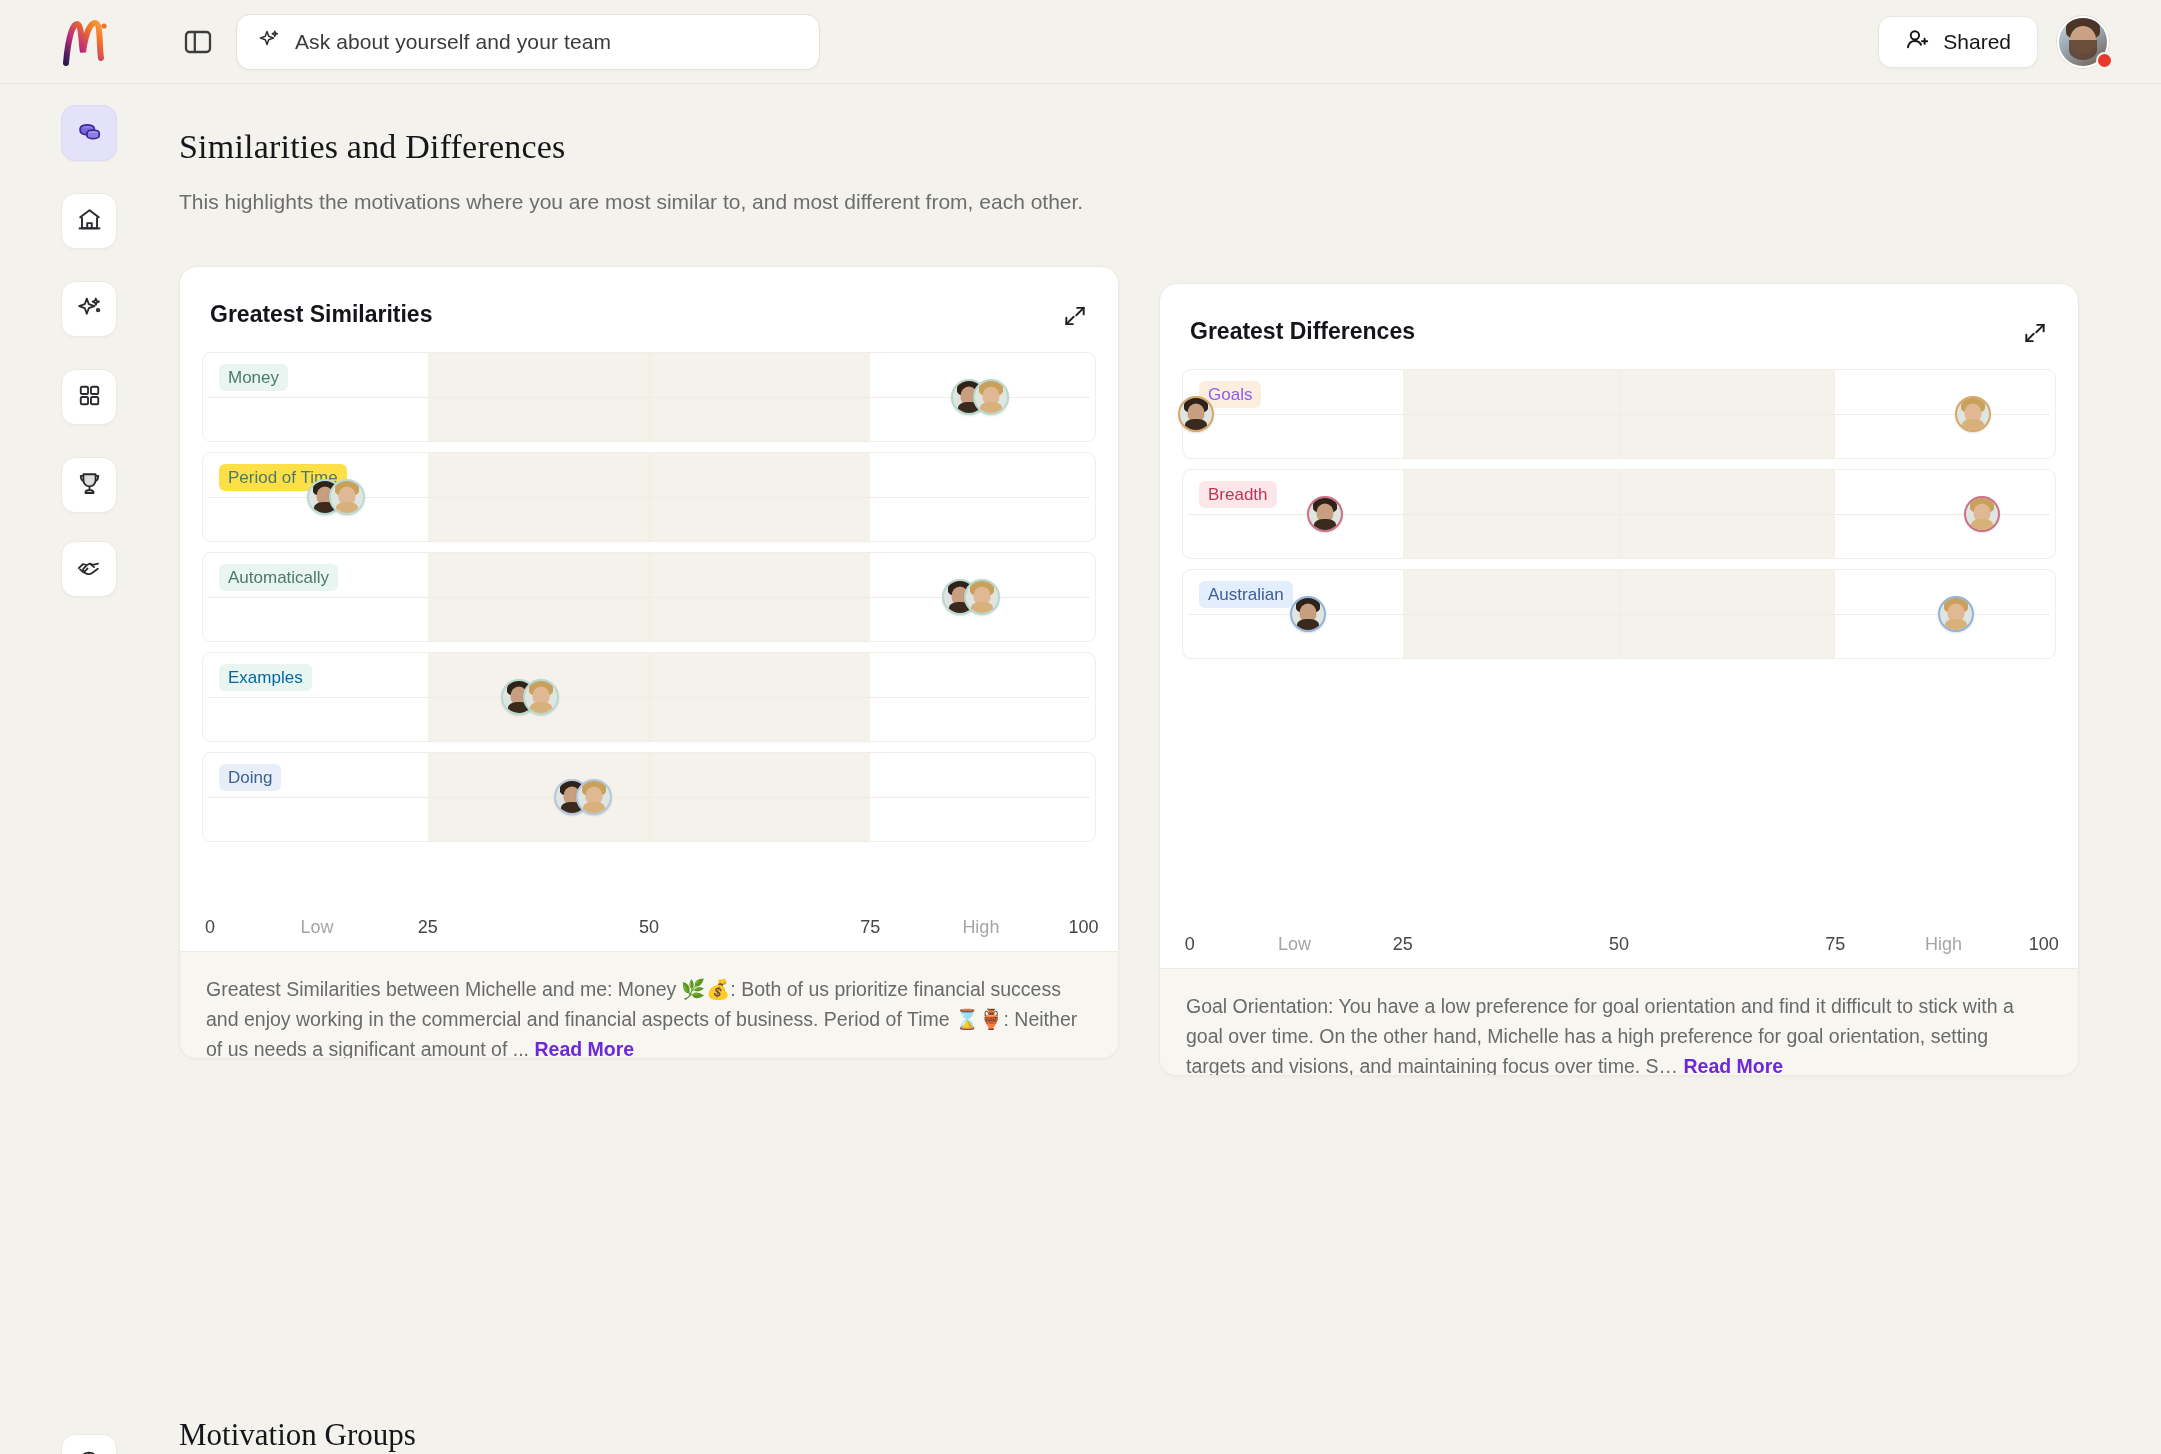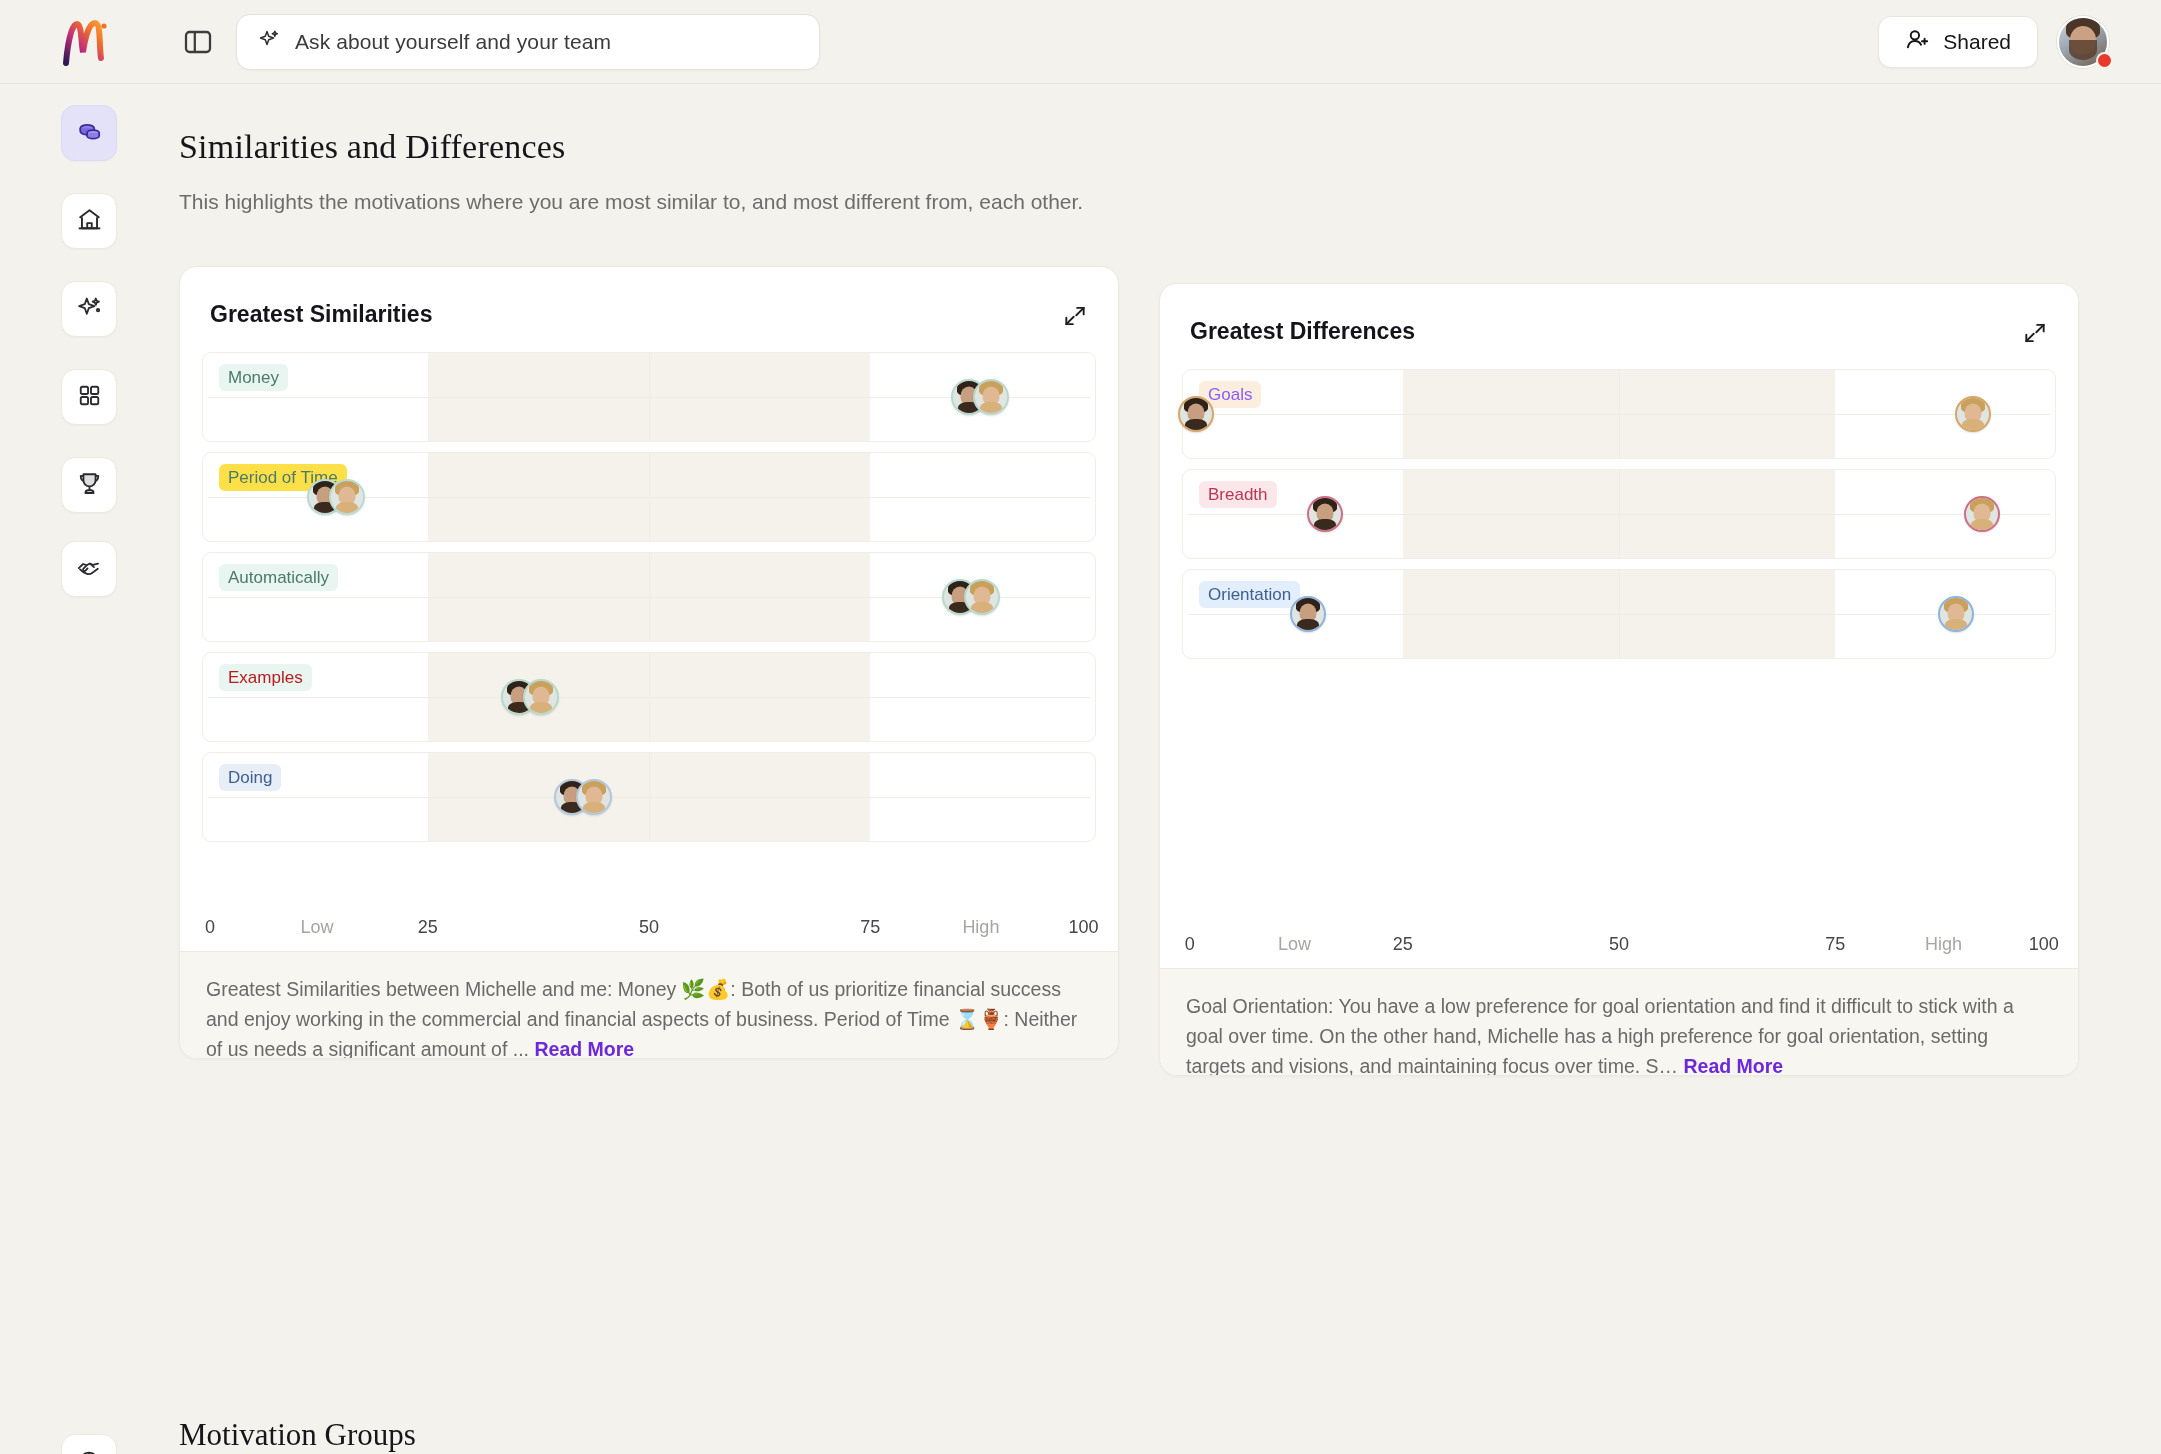--- a/index.html
+++ b/index.html
@@ -392,21 +392,21 @@
               <span class="hr" style="background:#c9a05c"></span>
               <span class="fc" style="background:#e0b894"></span>
               <span class="bd" style="background:#d7b07a"></span>
             </div>
           </div>
         </div>
         <div class="row">
           <div class="band" style="left: 25.25%; width: 49.5%;"></div>
           <div class="tick-line" style="left: 50%;"></div>
           <div class="axis-line"></div>
-          <div class="chip" style="background: rgb(233, 245, 241); color: #b91c1c;">Examples</div>
+          <div class="chip" style="background: rgb(233, 245, 241); color: #0369a1;">Examples</div>
           <div class="dot-wrap" style="left: 36.635%;">
             <div class="dot" title="Michelle: 35" style="border-color: rgb(184, 217, 205);">
               <span class="hr" style="background:#2f2219"></span>
               <span class="fc" style="background:#c79f80"></span>
               <span class="bd" style="background:#3a2a1e"></span>
             </div>
             <div class="dot overlap" title="Me: 38" style="border-color: rgb(184, 217, 205);">
               <span class="hr" style="background:#c9a05c"></span>
               <span class="fc" style="background:#e0b894"></span>
               <span class="bd" style="background:#d7b07a"></span>
@@ -504,21 +504,21 @@
               <span class="hr" style="background:#c9a05c"></span>
               <span class="fc" style="background:#e0b894"></span>
               <span class="bd" style="background:#d7b07a"></span>
             </div>
           </div>
         </div>
         <div class="row">
           <div class="band" style="left: 25.25%; width: 49.5%;"></div>
           <div class="tick-line" style="left: 50%;"></div>
           <div class="axis-line"></div>
-          <div class="chip" style="background: rgb(226, 238, 251); color: rgb(63, 96, 144);">Orientation</div>
+          <div class="chip" style="background: rgb(226, 238, 251); color: rgb(63, 96, 144);">Australian</div>
           <div class="dot-wrap" style="left: 14.36%;">
             <div class="dot" title="Me: 14" style="border-color: rgb(143, 180, 221);">
               <span class="hr" style="background:#2f2219"></span>
               <span class="fc" style="background:#c79f80"></span>
               <span class="bd" style="background:#3a2a1e"></span>
             </div>
           </div>
           <div class="dot-wrap" style="left: 88.61%;">
             <div class="dot" title="Michelle: 89" style="border-color: rgb(143, 180, 221);">
               <span class="hr" style="background:#c9a05c"></span>

